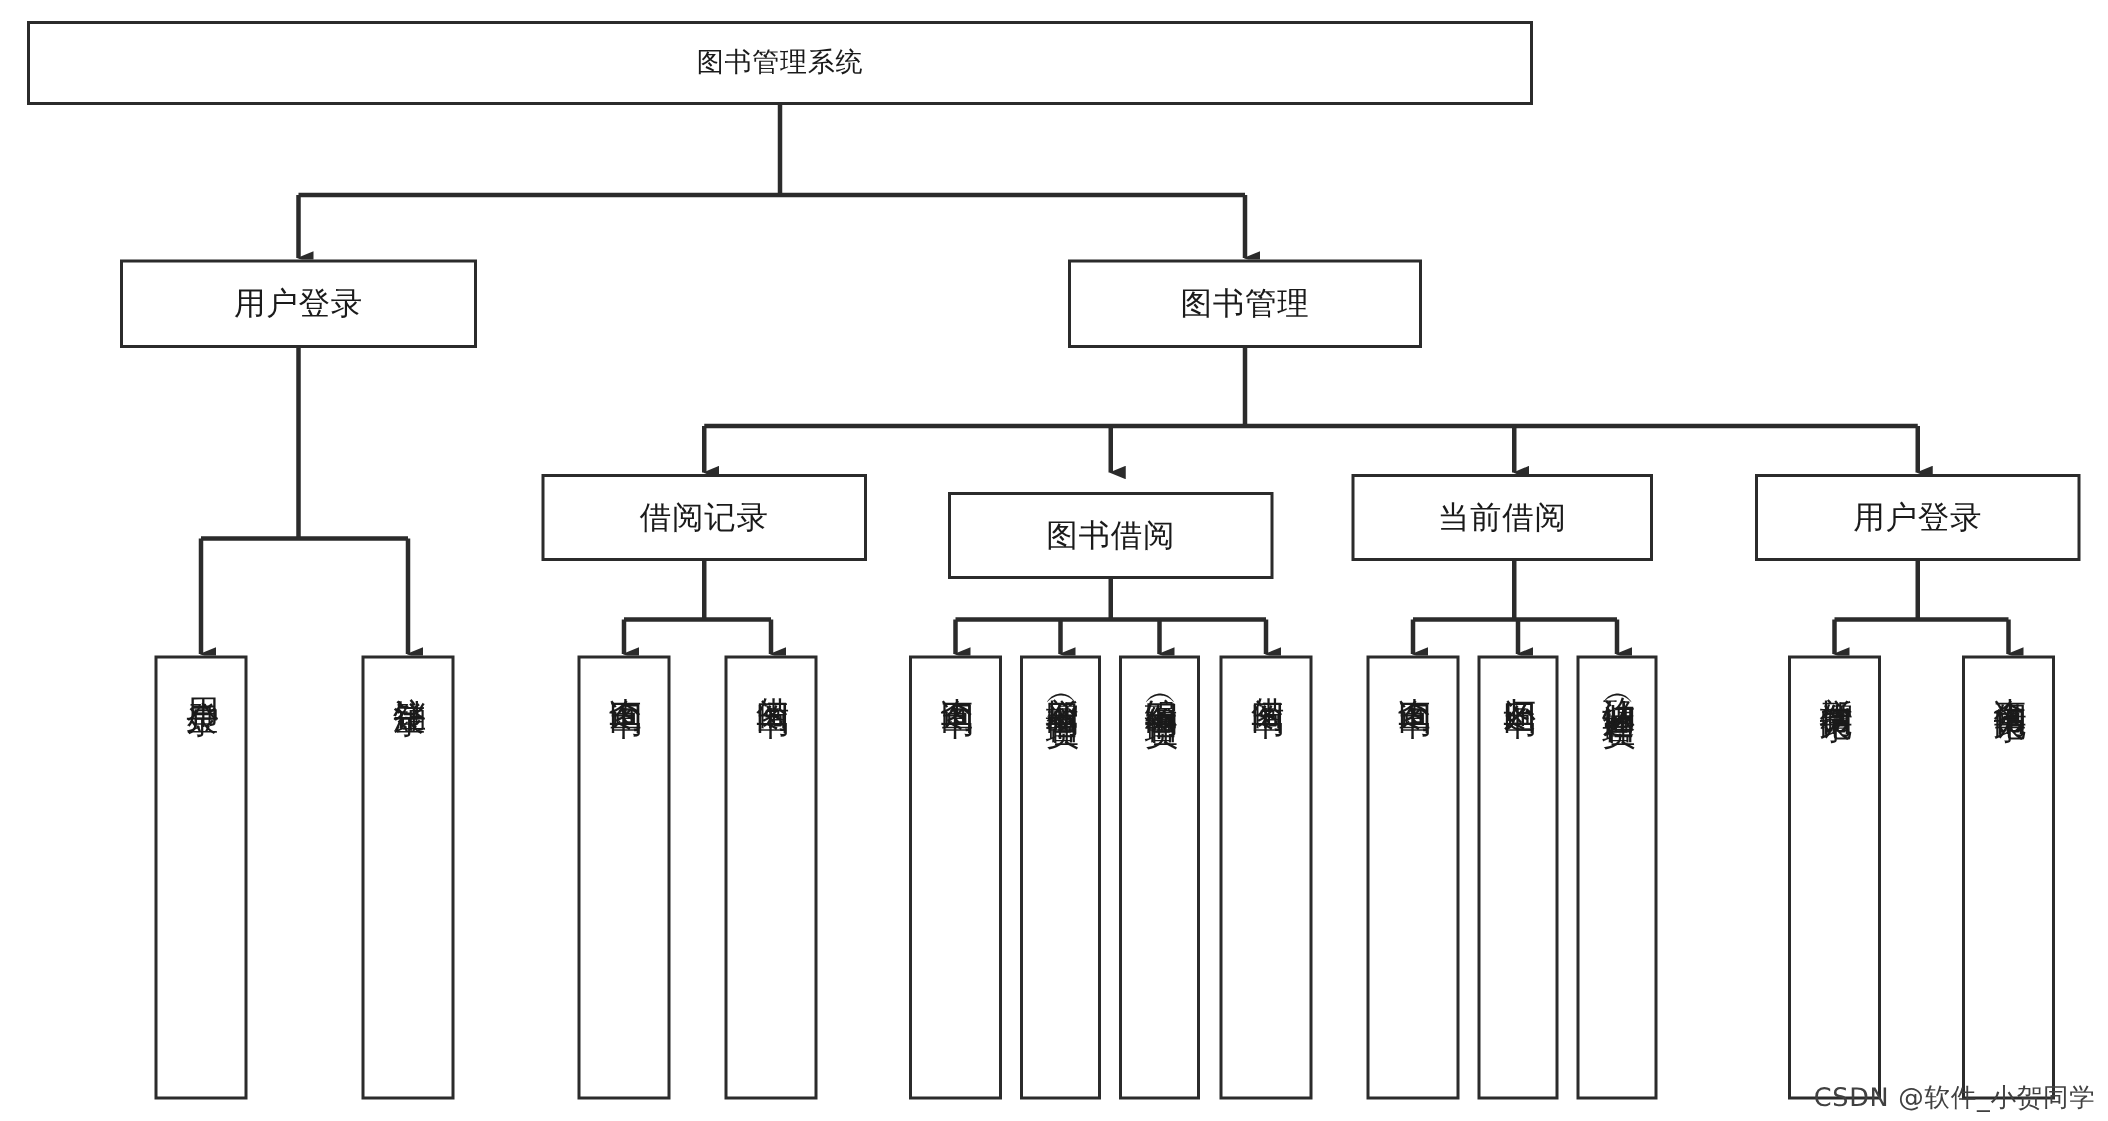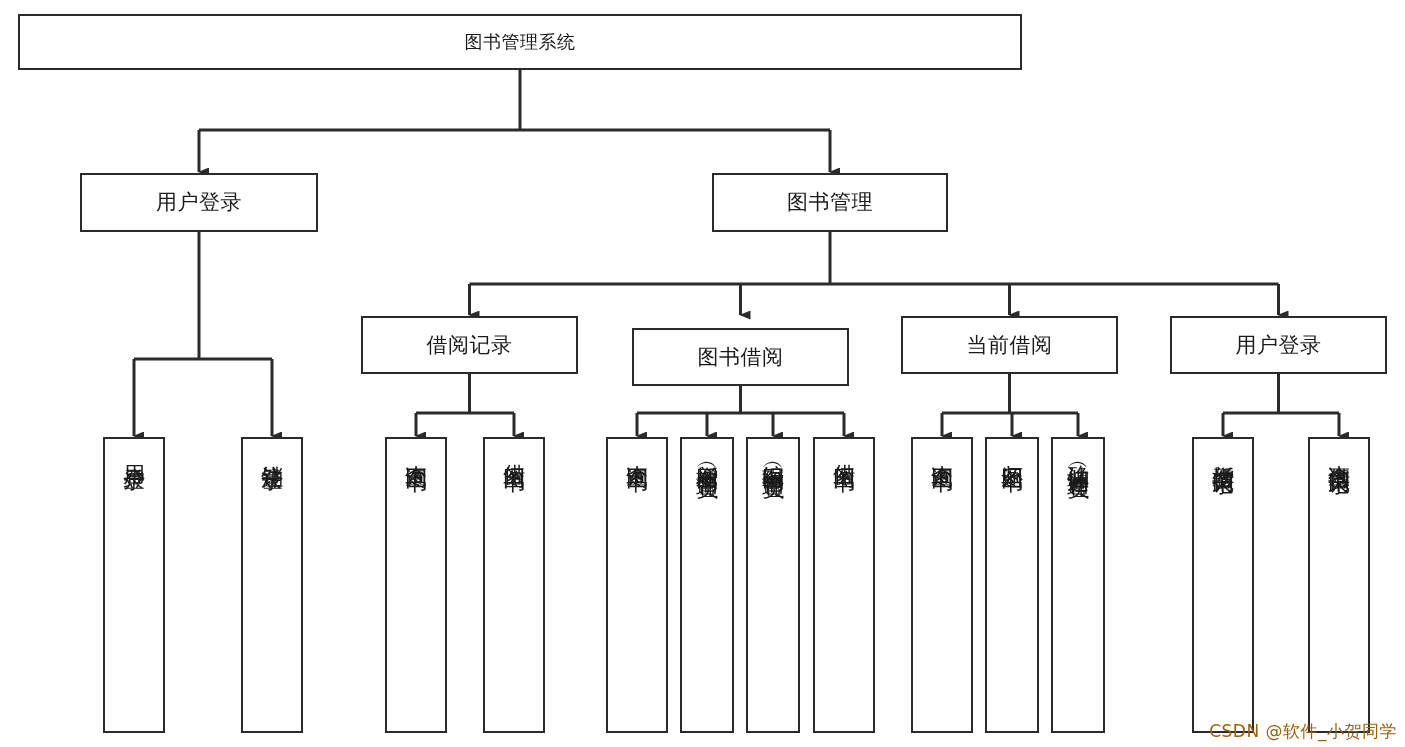--- a/index.html
+++ b/index.html
@@ -60,21 +60,21 @@
     font-size: 22px;
     line-height: 1.02;
     letter-spacing: 2px;
     white-space: nowrap;
   }
   #watermark {
     position: absolute;
     right: 8px;
     bottom: 4px;
     font-size: 17px;
-    color: #a16207;
+    color: #404040;
     letter-spacing: 0.5px;
     white-space: nowrap;
     user-select: none;
   }
 </style>
 </head>
 <body>
 
 <div id="diagram-root">
 
@@ -130,21 +130,21 @@
       </div>
       <div class="node horiz" style="left: 712px; top: 173px; width: 236px; height: 59px;">
         <span class="node-label">图书管理</span>
       </div>
       <div class="node horiz" style="left: 361px; top: 316px; width: 217px; height: 58px;">
         <span class="node-label">借阅记录</span>
       </div>
       <div class="node horiz" style="left: 632px; top: 328px; width: 217px; height: 58px;">
         <span class="node-label">图书借阅</span>
       </div>
-      <div class="node horiz" style="left: 901px; top: 316px; width: 217px; height: 58px;">
+      <div class="node horiz" style="left: 901px; top: 316px; width: 201px; height: 58px;">
         <span class="node-label">当前借阅</span>
       </div>
       <div class="node horiz" style="left: 1170px; top: 316px; width: 217px; height: 58px;">
         <span class="node-label">用户登录</span>
       </div>
       <div class="node vert" style="left: 103px; top: 437px; width: 62px; height: 296px;">
         <span class="node-label">用户登录</span>
       </div>
       <div class="node vert" style="left: 241px; top: 437px; width: 62px; height: 296px;">
         <span class="node-label">注销登录</span>

